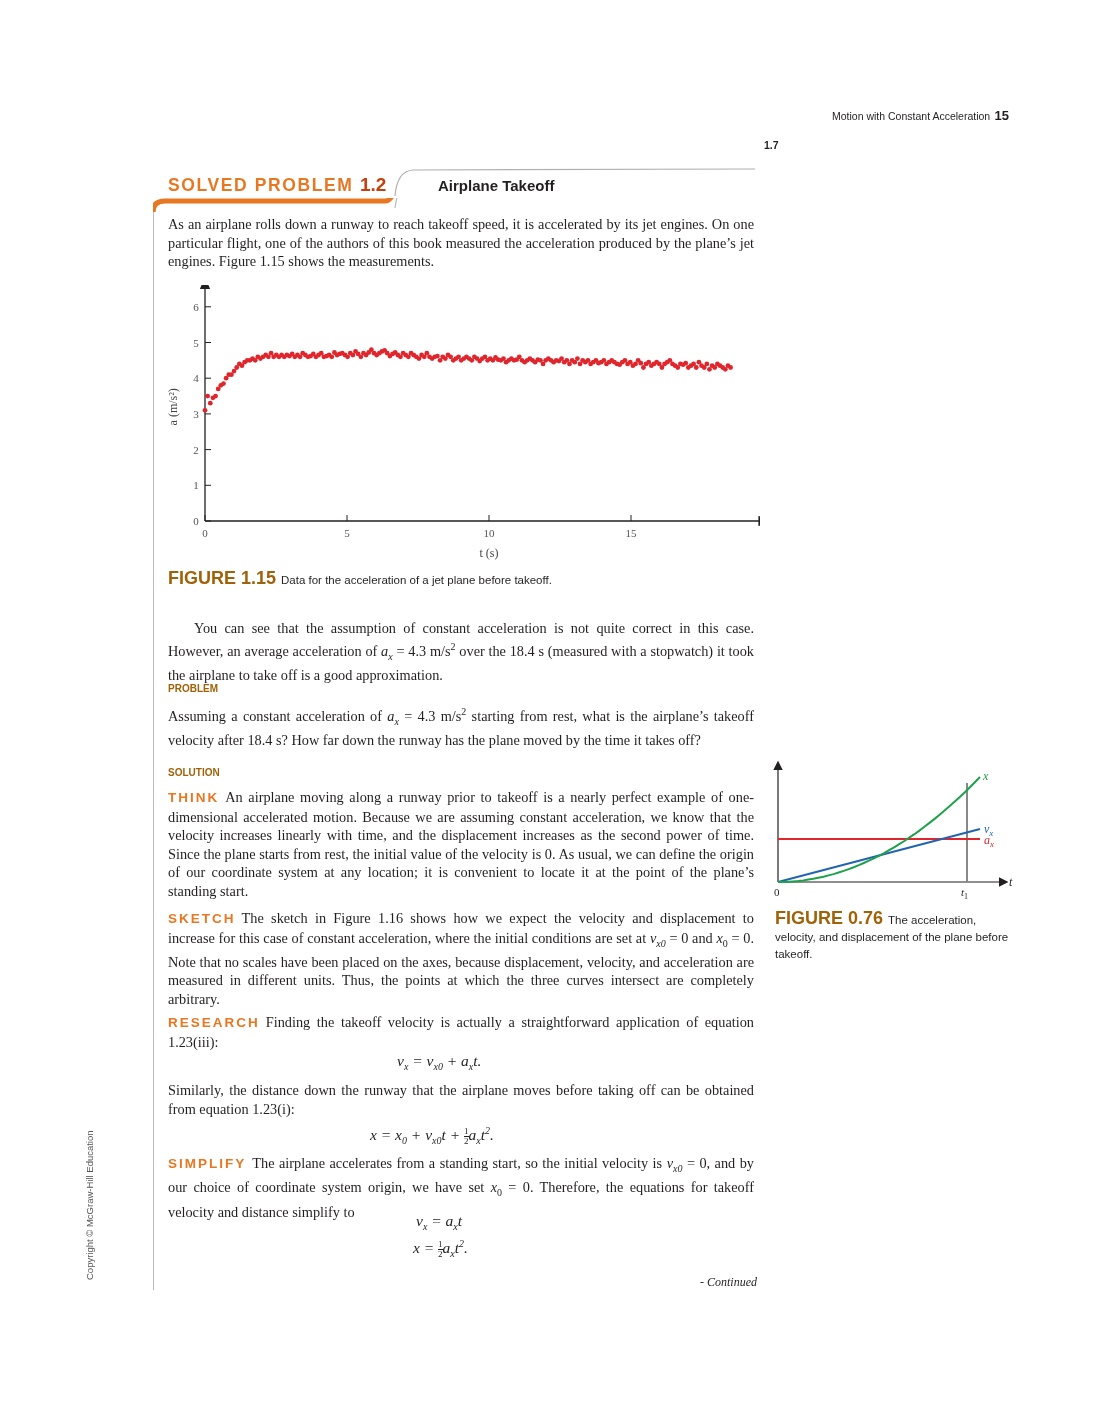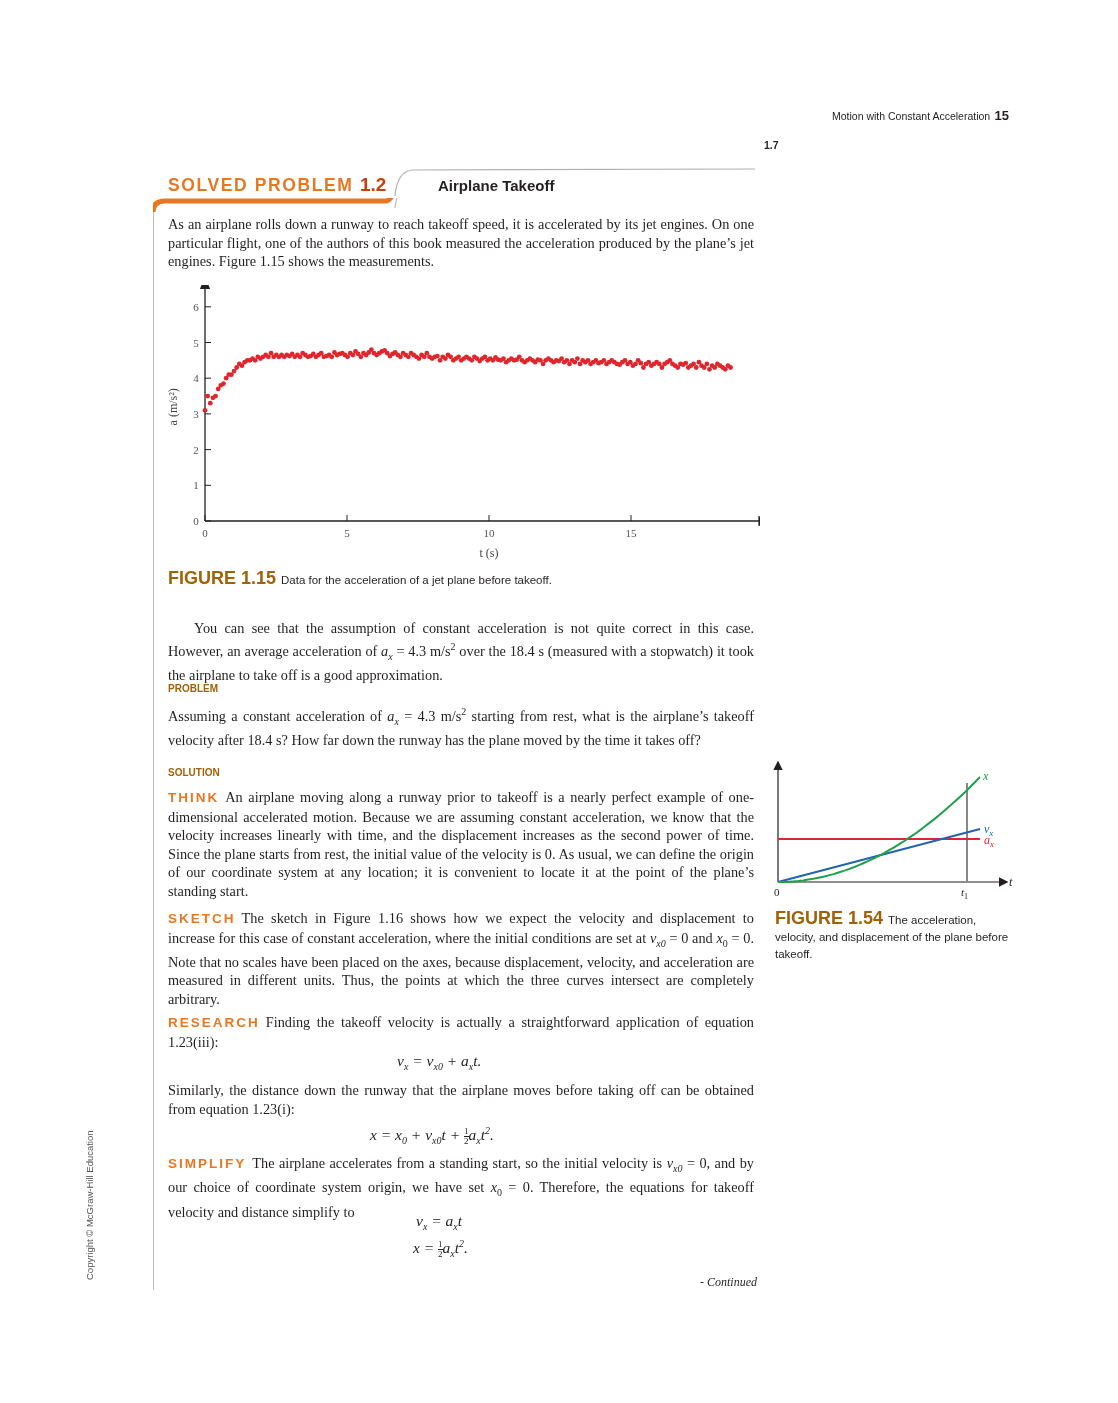--- a/index.html
+++ b/index.html
@@ -359,14 +359,14 @@
   <line id="vxline" x1="8" y1="127" x2="210" y2="74" stroke="#2264b0" stroke-width="2"></line>
   <path id="xcurve" d="M8.0,127.0L13.1,126.9L18.1,126.7L23.1,126.4L28.2,126.0L33.3,125.4L38.3,124.6L43.3,123.8L48.4,122.8L53.5,121.7L58.5,120.4L63.6,119.1L68.6,117.5L73.7,115.9L78.7,114.1L83.8,112.2L88.8,110.2L93.8,108.0L98.9,105.7L103.9,103.3L109.0,100.8L114.1,98.1L119.1,95.2L124.1,92.3L129.2,89.2L134.3,86.0L139.3,82.6L144.4,79.2L149.4,75.6L154.4,71.8L159.5,67.9L164.6,63.9L169.6,59.8L174.6,55.5L179.7,51.1L184.8,46.6L189.8,41.9L194.9,37.2L199.9,32.2L204.9,27.2L210.0,22.0" fill="none" stroke="#1fa04a" stroke-width="2"></path>
   <text x="213" y="25" font-family="Liberation Serif, serif" font-style="italic" font-size="12" fill="#1fa04a">x</text>
   <text x="214" y="78" font-family="Liberation Serif, serif" font-style="italic" font-size="12" fill="#2264b0"><tspan>v</tspan><tspan dy="3" font-size="9">x</tspan></text>
   <text x="214" y="89" font-family="Liberation Serif, serif" font-style="italic" font-size="12" fill="#e0262c"><tspan>a</tspan><tspan dy="3" font-size="9">x</tspan></text>
   <text x="239" y="131" font-family="Liberation Serif, serif" font-style="italic" font-size="12" fill="#231f20">t</text>
   <text x="4" y="141" font-family="Liberation Serif, serif" font-size="11" fill="#231f20">0</text>
   <text x="191" y="141" font-family="Liberation Serif, serif" font-style="italic" font-size="11" fill="#231f20"><tspan>t</tspan><tspan dy="3" font-size="8" font-style="normal">1</tspan></text>
 </svg>
 <div class="caption" style="left:775px;top:910px;width:235px;">
-  <span class="fig">FIGURE 1.54</span><span>The acceleration, velocity, and displacement of the plane before takeoff.</span>
+  <span class="fig">FIGURE 0.76</span><span>The acceleration, velocity, and displacement of the plane before takeoff.</span>
 </div>
 
 </body></html>

